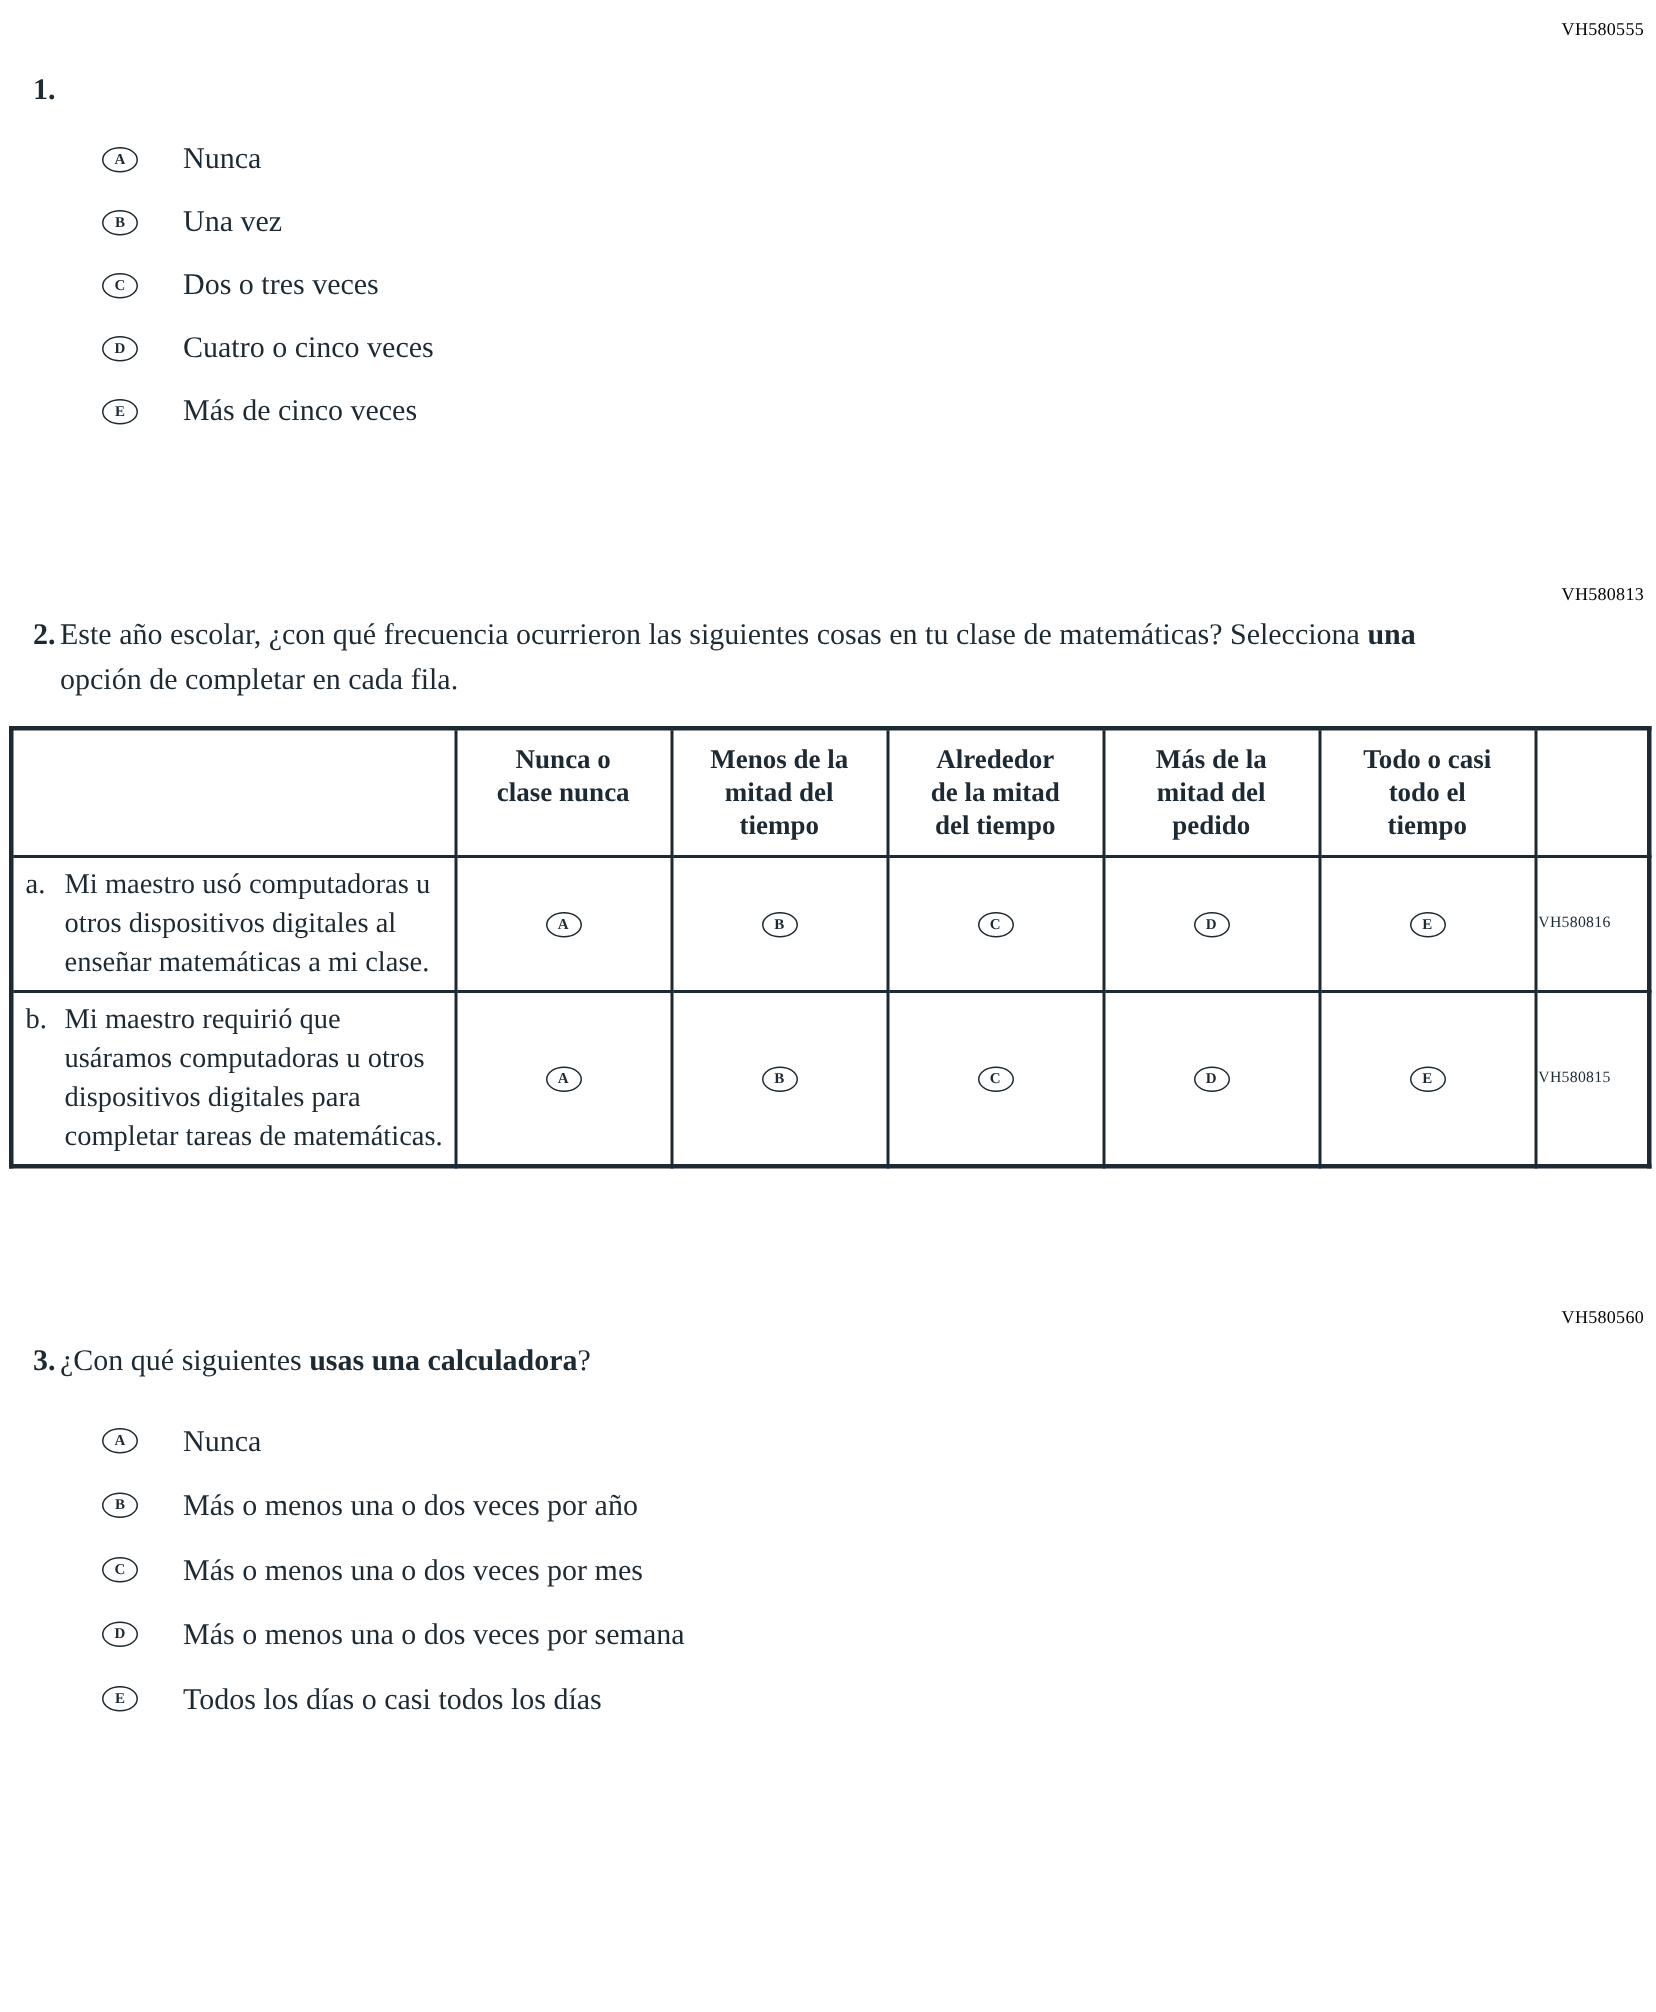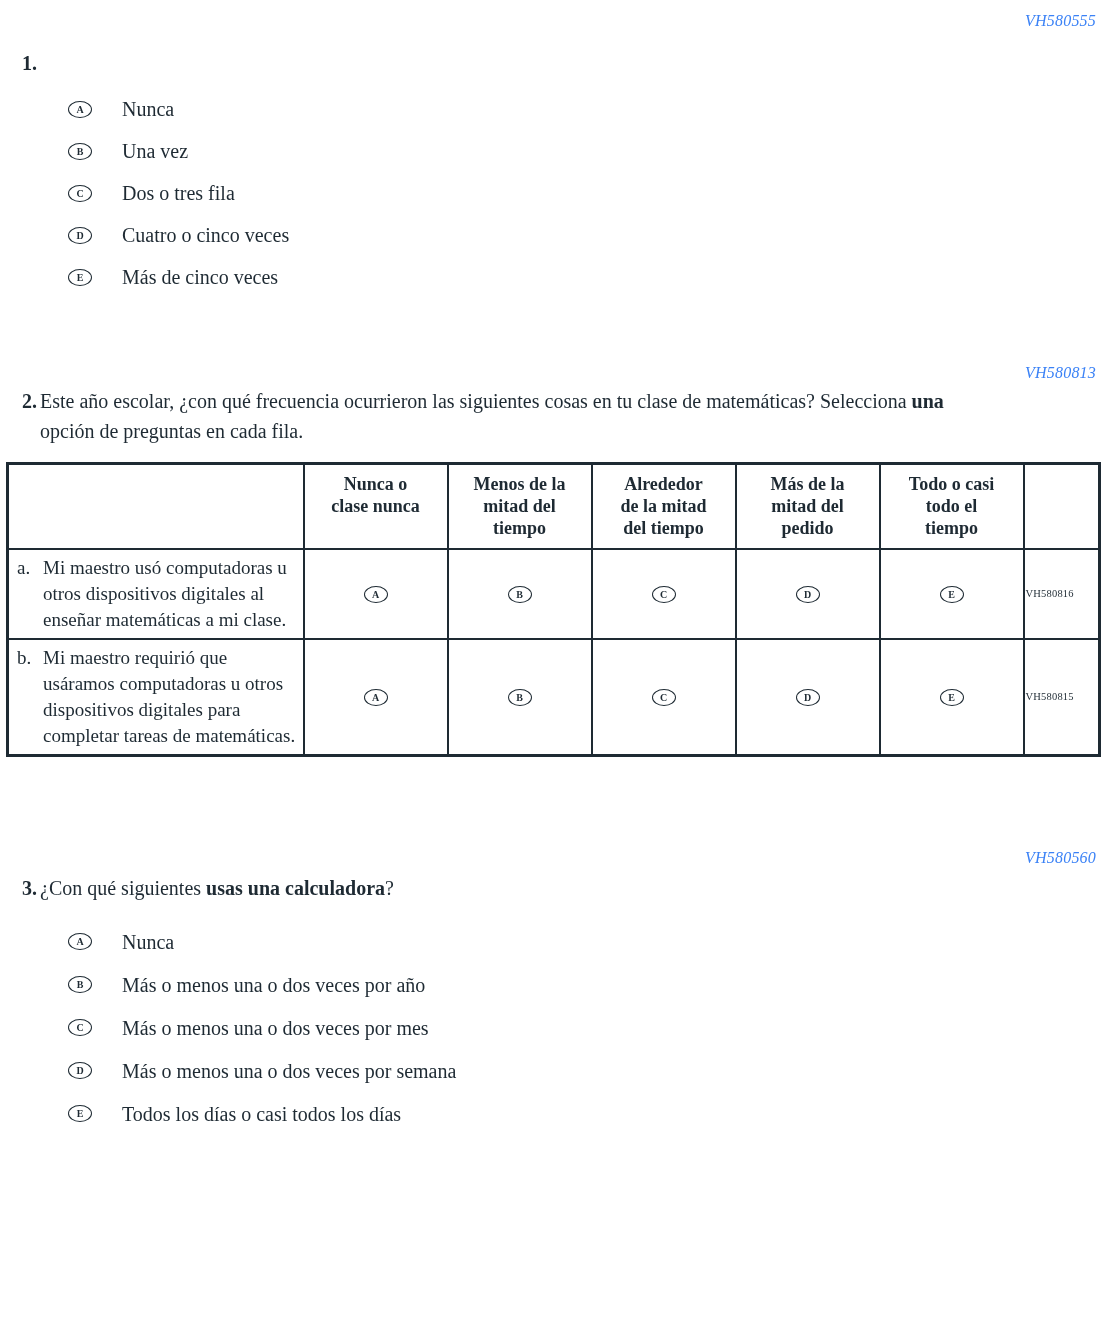--- a/index.html
+++ b/index.html
@@ -11,27 +11,26 @@
   }
   .page {
     position:relative;
     width:1104px;
     height:1341px;
     background:#ffffff;
     padding:12px 8px 0 6px;
     overflow:hidden;
   }
   .item-code {
-    font-size:16px;
+    font-size:12px;
     text-align:right;
     letter-spacing:0.2px;
-    color:#3b82f6;
-    font-style:italic;
-  }
-  .code-2 { margin-top:72px; }
+    color:#000000;
+  }
+  .code-2 { margin-top:100px; }
   .code-3 { margin-top:92px; }
 
   .question { display:flex; margin-top:18px; }
   .q-num {
     font-weight:bold;
     font-size:20px;
     width:34px;
     flex:0 0 34px;
     text-align:left;
     padding-left:16px;
@@ -132,37 +131,37 @@
     <div class="option">
       <span class="bubble">A</span>
       <span class="opt-label">Nunca</span>
     </div>
     <div class="option">
       <span class="bubble">B</span>
       <span class="opt-label">Una vez</span>
     </div>
     <div class="option">
       <span class="bubble">C</span>
-      <span class="opt-label">Dos o tres fila</span>
+      <span class="opt-label">Dos o tres veces</span>
     </div>
     <div class="option">
       <span class="bubble">D</span>
       <span class="opt-label">Cuatro o cinco veces</span>
     </div>
     <div class="option">
       <span class="bubble">E</span>
       <span class="opt-label">Más de cinco veces</span>
     </div>
   </div>
 
   <div class="item-code code-2">VH580813</div>
 
   <div class="question q2" style="margin-top:4px;">
     <span class="q-num">2.</span>
-    <div class="q-text"><span>Este año escolar, ¿con qué frecuencia ocurrieron las siguientes cosas en tu clase de matemáticas? Selecciona </span><span class="bold">una</span><span> opción de preguntas en cada fila.</span></div>
+    <div class="q-text"><span>Este año escolar, ¿con qué frecuencia ocurrieron las siguientes cosas en tu clase de matemáticas? Selecciona </span><span class="bold">una</span><span> opción de completar en cada fila.</span></div>
   </div>
 
   <table class="grid">
     <colgroup>
       <col style="width:296px">
       <col style="width:144px">
       <col style="width:144px">
       <col style="width:144px">
       <col style="width:144px">
       <col style="width:144px">

